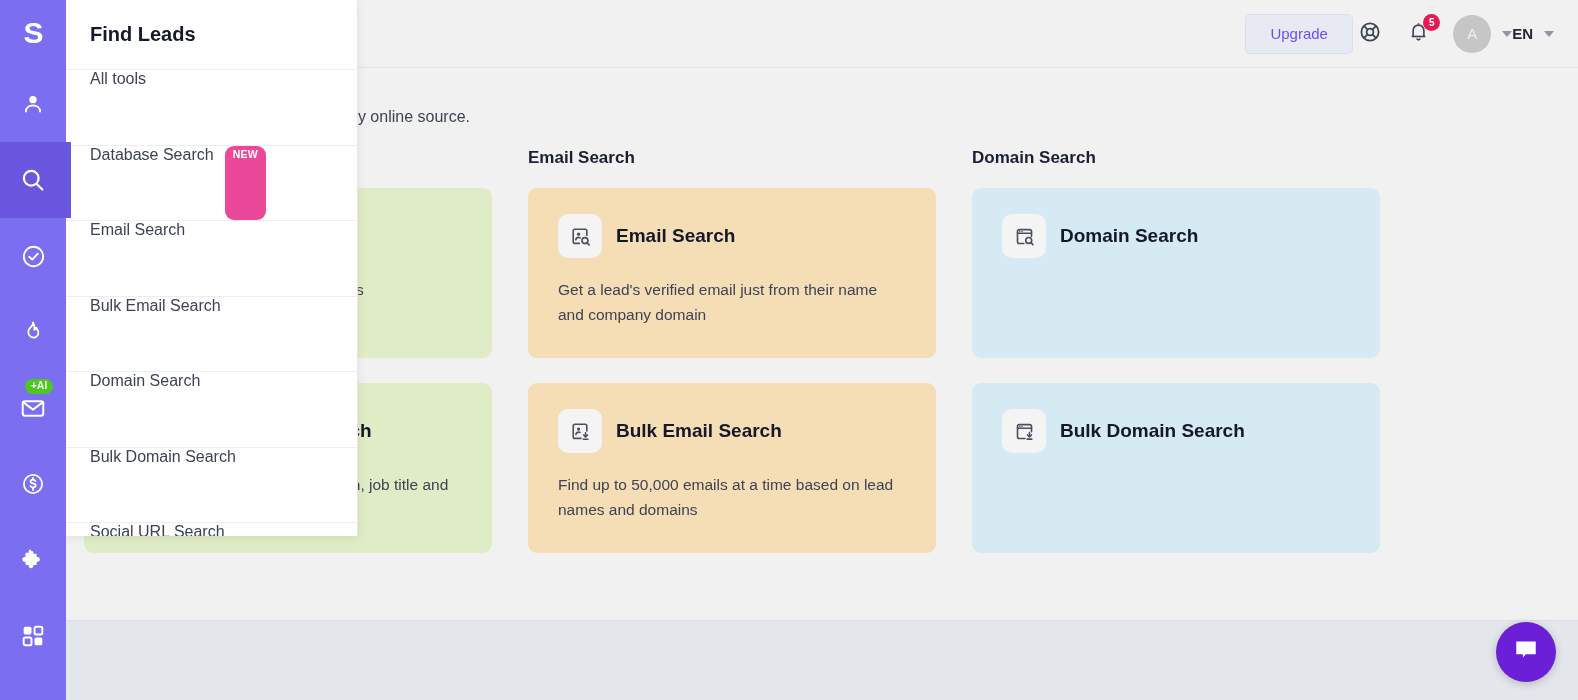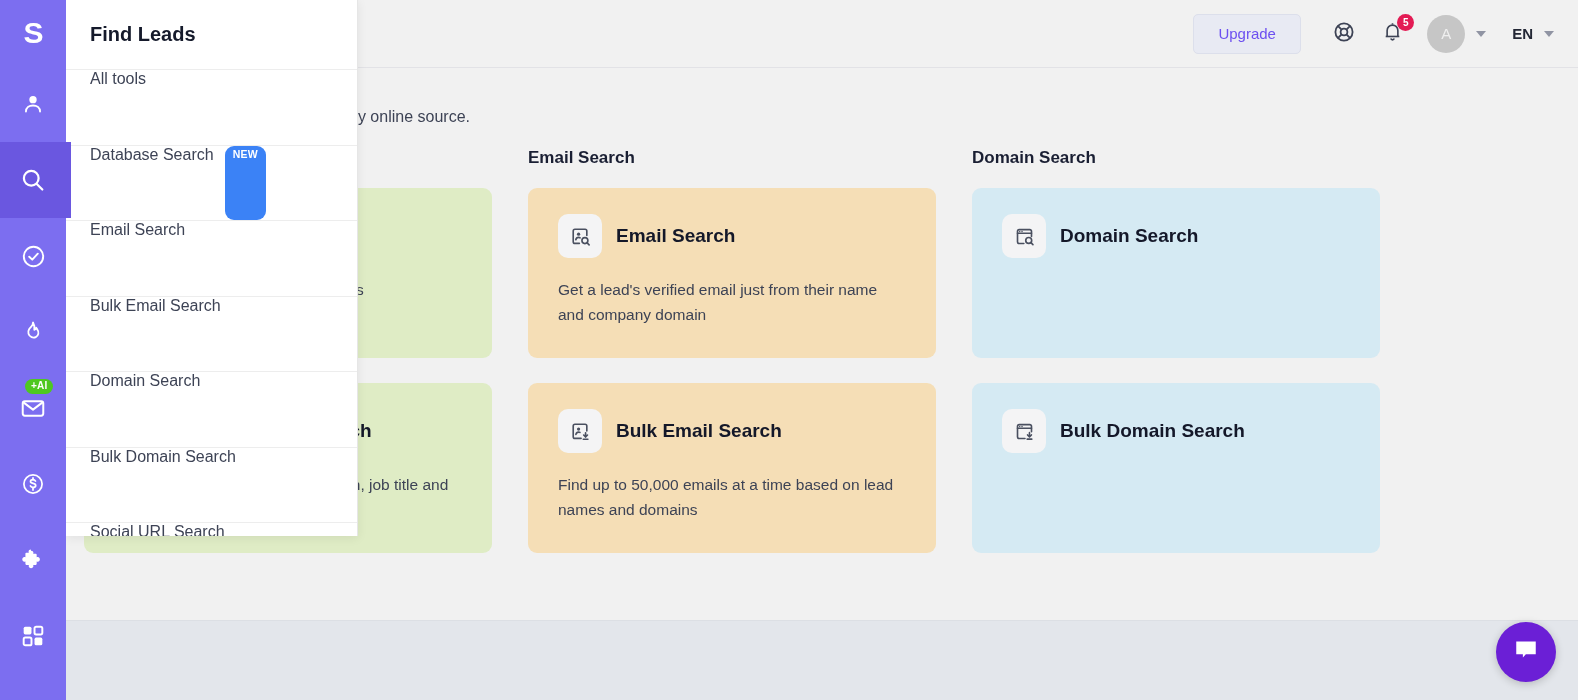--- a/index.html
+++ b/index.html
@@ -59,21 +59,20 @@
   .upgrade-btn {
     height: 40px; min-width: 108px;
     background: #e8eaf3;
     border: 1px solid #dcdfeb;
     border-radius: 5px;
     color: #6c4ff0;
     font-size: 15px;
     display: flex; align-items: center; justify-content: center;
     padding: 0 18px;
     cursor: pointer;
-    margin-right: 26px;
   }
   .icon-btn {
     width: 34px; height: 34px;
     display: flex; align-items: center; justify-content: center;
     cursor: pointer; position: relative;
     color: #3d4355;
   }
   .bell-wrap { margin-left: 14px; margin-right: 10px; }
   .notif-badge {
     position: absolute; top: -3px; right: -5px;
@@ -95,21 +94,21 @@
   .caret {
     width: 0; height: 0;
     border-left: 5px solid transparent;
     border-right: 5px solid transparent;
     border-top: 6px solid #9094a3;
     margin-left: 11px;
     cursor: pointer;
   }
   .lang {
     font-size: 15px; font-weight: bold; color: #232735;
-    margin-left: 26px; display: flex; align-items: center;
+    display: flex; align-items: center;
     cursor: pointer;
   }
 
   
   .main {
     position: absolute; left: 66px; top: 68px;
     width: 1512px; height: 552px;
     background: #f1f1f1;
     overflow: hidden;
   }
@@ -180,21 +179,21 @@
   }
   .panel-item {
     height: 75.5px;
     display: flex; 
     padding-left: 24px;
     font-size: 16px; color: #3d4355;
     border-bottom: 1px solid #ededed;
     cursor: pointer;
   }
   .pill-new {
-    background: #3b82f6; color: #fff;
+    background: #ec4899; color: #fff;
     font-size: 10.5px; font-weight: bold;
     border-radius: 9px;
     padding: 3px 8px;
     margin-left: 11px;
     letter-spacing: .3px;
     line-height: 1;
   }
 
   
   .chat {

